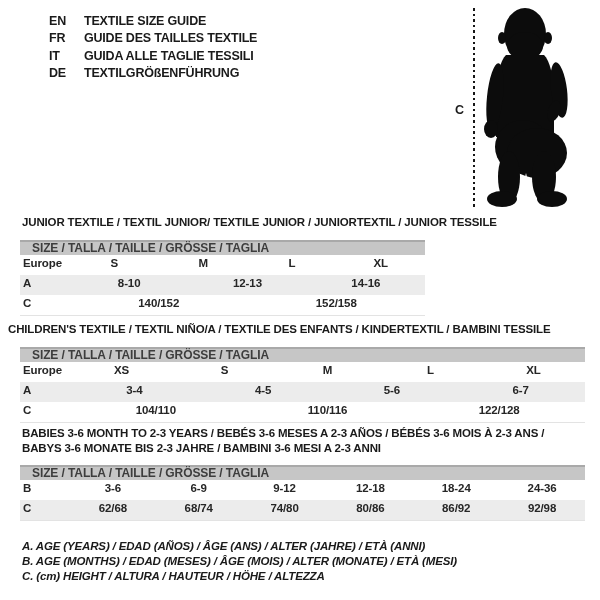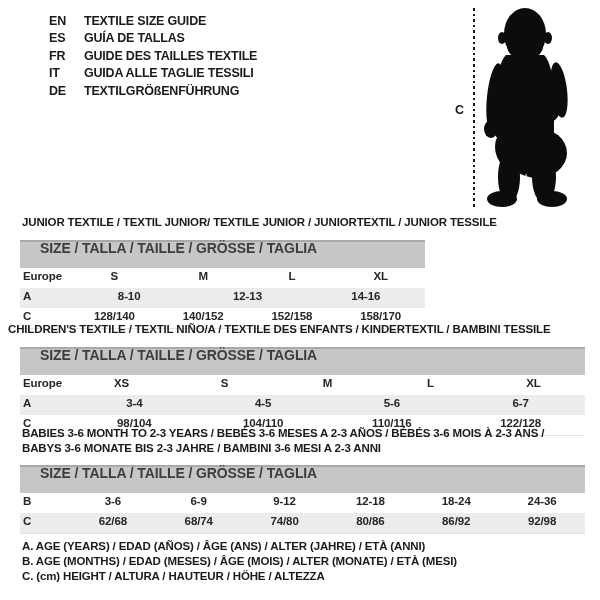--- a/index.html
+++ b/index.html
@@ -27,45 +27,41 @@
   .table-title { font-weight:bold; font-size:11.5px; letter-spacing:-0.15px; white-space:nowrap; }
   #t1-title { left:22px; top:216px; }
   #t2-title { left:8px; top:323px; }
   #t3-title { left:22px; top:426px; line-height:15px; }
 
   .size-table { border-bottom:1px solid #e3e3e3; }
   #t1 { left:20px; top:240px; width:405px; }
   #t2 { left:20px; top:347px; width:565px; }
   #t3 { left:20px; top:465px; width:565px; }
 
-  .band { height:28px; box-sizing:border-box; background:#c6c6c6; border-top:2px solid #a9a9a9;
-          font-weight:bold; font-size:14px; line-height:13px; padding-left:20px;
+  .band { height:15px; box-sizing:border-box; background:#c6c6c6; border-top:2px solid #a9a9a9;
+          font-weight:bold; font-size:12px; line-height:13px; padding-left:12px;
           color:#3d3d3d; letter-spacing:-0.1px; }
   .trow { display:flex; height:20px; line-height:16.5px;
           font-weight:bold; font-size:11.5px; color:#262626; letter-spacing:-0.1px; }
   .trow.shaded { background:#ececec; }
   .trow .lbl { width:50px; padding-left:3px; box-sizing:border-box; }
   .trow .cell { flex:1; text-align:center; }
 
   
-  .notes { left:22px; top:539px; }
+  .notes { left:22px; top:539px;font-style:italic; }
   .note-line { font-weight:bold; font-size:11.5px; line-height:15px;
                letter-spacing:-0.15px; white-space:nowrap; }
 </style>
 </head>
 <body>
 
 <div class="abs langs">
   <div class="lang-row">
     <span class="lang-code">EN</span>
     <span class="lang-title">TEXTILE SIZE GUIDE</span>
-  </div>
-  <div class="lang-row">
-    <span class="lang-code">ES</span>
-    <span class="lang-title">GUÍA DE TALLAS</span>
   </div>
   <div class="lang-row">
     <span class="lang-code">FR</span>
     <span class="lang-title">GUIDE DES TAILLES TEXTILE</span>
   </div>
   <div class="lang-row">
     <span class="lang-code">IT</span>
     <span class="lang-title">GUIDA ALLE TAGLIE TESSILI</span>
   </div>
   <div class="lang-row">
@@ -117,24 +113,22 @@
     <span class="cell">XL</span>
   </div>
   <div class="trow shaded">
     <span class="lbl">A</span>
     <span class="cell">8-10</span>
     <span class="cell">12-13</span>
     <span class="cell">14-16</span>
   </div>
   <div class="trow">
     <span class="lbl">C</span>
-    <span class="cell">128/140</span>
     <span class="cell">140/152</span>
     <span class="cell">152/158</span>
-    <span class="cell">158/170</span>
   </div>
 </div>
 
 <div class="abs table-title" id="t2-title">CHILDREN'S TEXTILE / TEXTIL NIÑO/A / TEXTILE DES ENFANTS / KINDERTEXTIL / BAMBINI TESSILE</div>
 <div class="abs size-table" id="t2">
   <div class="band">SIZE / TALLA / TAILLE / GRÖSSE / TAGLIA</div>
   <div class="trow">
     <span class="lbl">Europe</span>
     <span class="cell">XS</span>
     <span class="cell">S</span>
@@ -144,21 +138,20 @@
   </div>
   <div class="trow shaded">
     <span class="lbl">A</span>
     <span class="cell">3-4</span>
     <span class="cell">4-5</span>
     <span class="cell">5-6</span>
     <span class="cell">6-7</span>
   </div>
   <div class="trow">
     <span class="lbl">C</span>
-    <span class="cell">98/104</span>
     <span class="cell">104/110</span>
     <span class="cell">110/116</span>
     <span class="cell">122/128</span>
   </div>
 </div>
 
 <div class="abs table-title" id="t3-title">
   <div>BABIES 3-6 MONTH TO 2-3 YEARS / BEBÉS 3-6 MESES A 2-3 AÑOS / BÉBÉS 3-6 MOIS À 2-3 ANS /</div>
   <div>BABYS 3-6 MONATE BIS 2-3 JAHRE / BAMBINI 3-6 MESI A 2-3 ANNI</div>
 </div>

